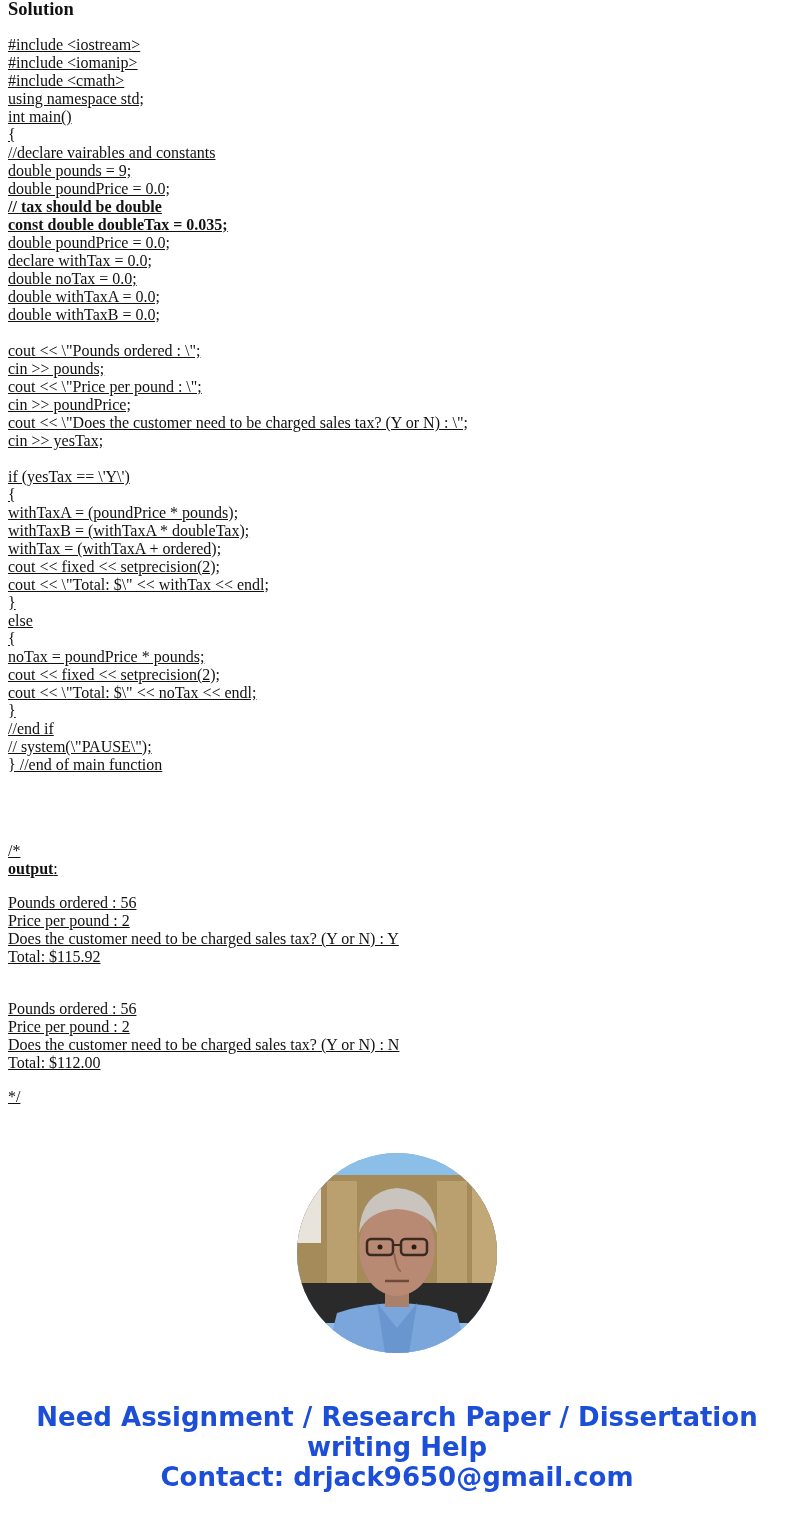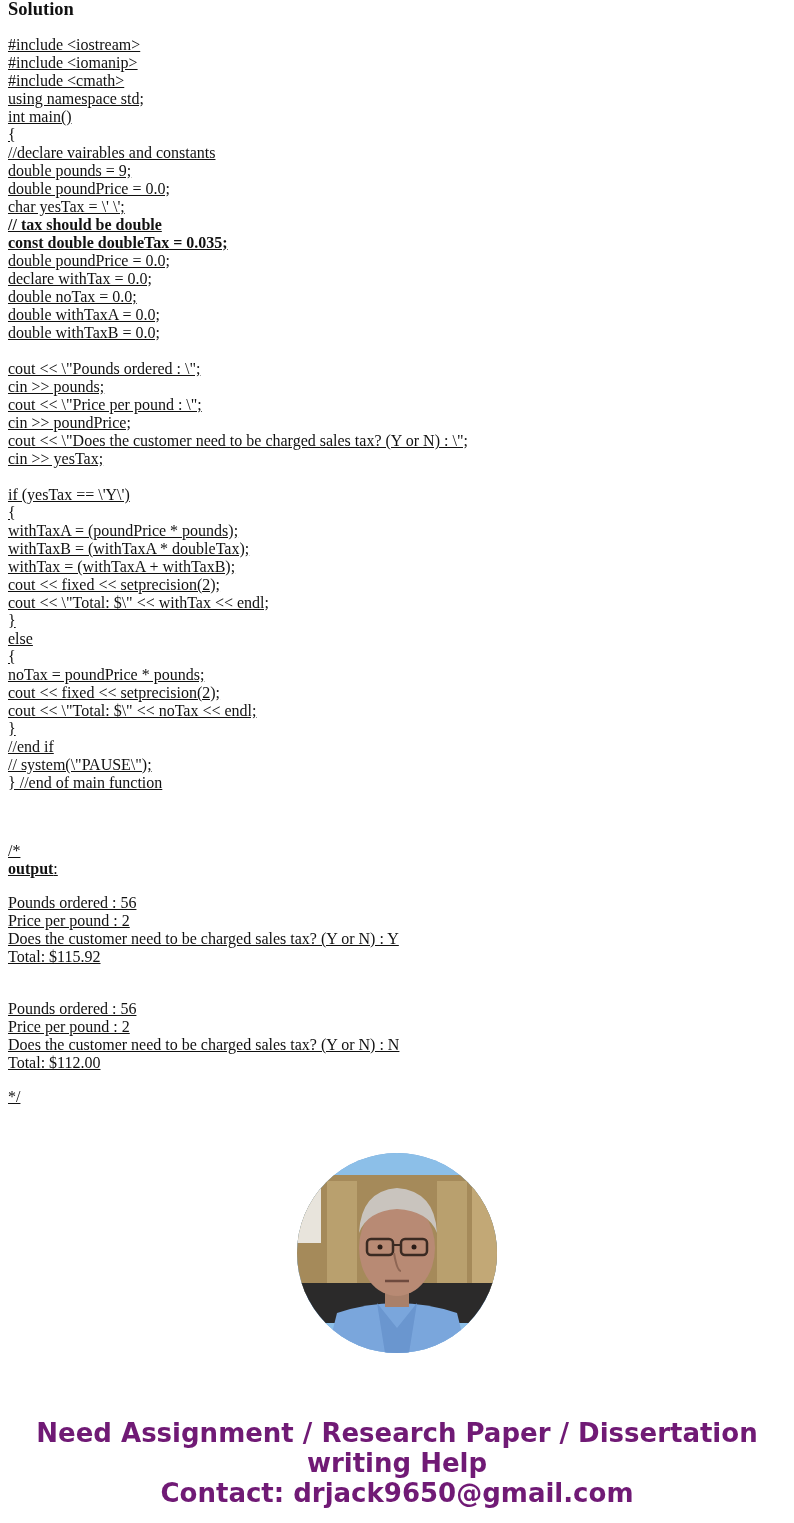--- a/index.html
+++ b/index.html
@@ -65,61 +65,59 @@
     .promo {
       position: absolute;
       left: 0;
       top: 1402px;
       width: 794px;
       text-align: center;
       font-family: "DejaVu Sans", sans-serif;
       font-weight: bold;
       font-size: 26px;
       line-height: 30px;
-      color: #701a75;
-      margin-top: 16px;
+      color: #1d4ed8;
     }
     .promo div { white-space: nowrap; }
   </style>
 </head>
 <body>
 
 <h1 class="title">Solution</h1>
 
 <div class="code-block">
   <span class="line">#include &lt;iostream&gt;</span>
   <span class="line">#include &lt;iomanip&gt;</span>
   <span class="line">#include &lt;cmath&gt;</span>
   <span class="line">using namespace std;</span>
   <span class="line">int main()</span>
   <span class="line">{</span>
   <span class="line">//declare vairables and constants</span>
   <span class="line">double pounds = 9;</span>
   <span class="line">double poundPrice = 0.0;</span>
-  <span class="line">char yesTax = \' \';</span>
   <span class="line bold">// tax should be double</span>
   <span class="line bold">const double doubleTax = 0.035;</span>
   <span class="line">double poundPrice = 0.0;</span>
   <span class="line">declare withTax = 0.0;</span>
   <span class="line">double noTax = 0.0;</span>
   <span class="line">double withTaxA = 0.0;</span>
   <span class="line">double withTaxB = 0.0;</span>
   <span class="line blank"></span>
   <span class="line">cout &lt;&lt; \"Pounds ordered : \";</span>
   <span class="line">cin &gt;&gt; pounds;</span>
   <span class="line">cout &lt;&lt; \"Price per pound : \";</span>
   <span class="line">cin &gt;&gt; poundPrice;</span>
   <span class="line">cout &lt;&lt; \"Does the customer need to be charged sales tax? (Y or N) : \";</span>
   <span class="line">cin &gt;&gt; yesTax;</span>
   <span class="line blank"></span>
   <span class="line">if (yesTax == \'Y\')</span>
   <span class="line">{</span>
   <span class="line">withTaxA = (poundPrice * pounds);</span>
   <span class="line">withTaxB = (withTaxA * doubleTax);</span>
-  <span class="line">withTax = (withTaxA + withTaxB);</span>
+  <span class="line">withTax = (withTaxA + ordered);</span>
   <span class="line">cout &lt;&lt; fixed &lt;&lt; setprecision(2);</span>
   <span class="line">cout &lt;&lt; \"Total: $\" &lt;&lt; withTax &lt;&lt; endl;</span>
   <span class="line">}</span>
   <span class="line">else</span>
   <span class="line">{</span>
   <span class="line">noTax = poundPrice * pounds;</span>
   <span class="line">cout &lt;&lt; fixed &lt;&lt; setprecision(2);</span>
   <span class="line">cout &lt;&lt; \"Total: $\" &lt;&lt; noTax &lt;&lt; endl;</span>
   <span class="line">}</span>
   <span class="line">//end if</span>

